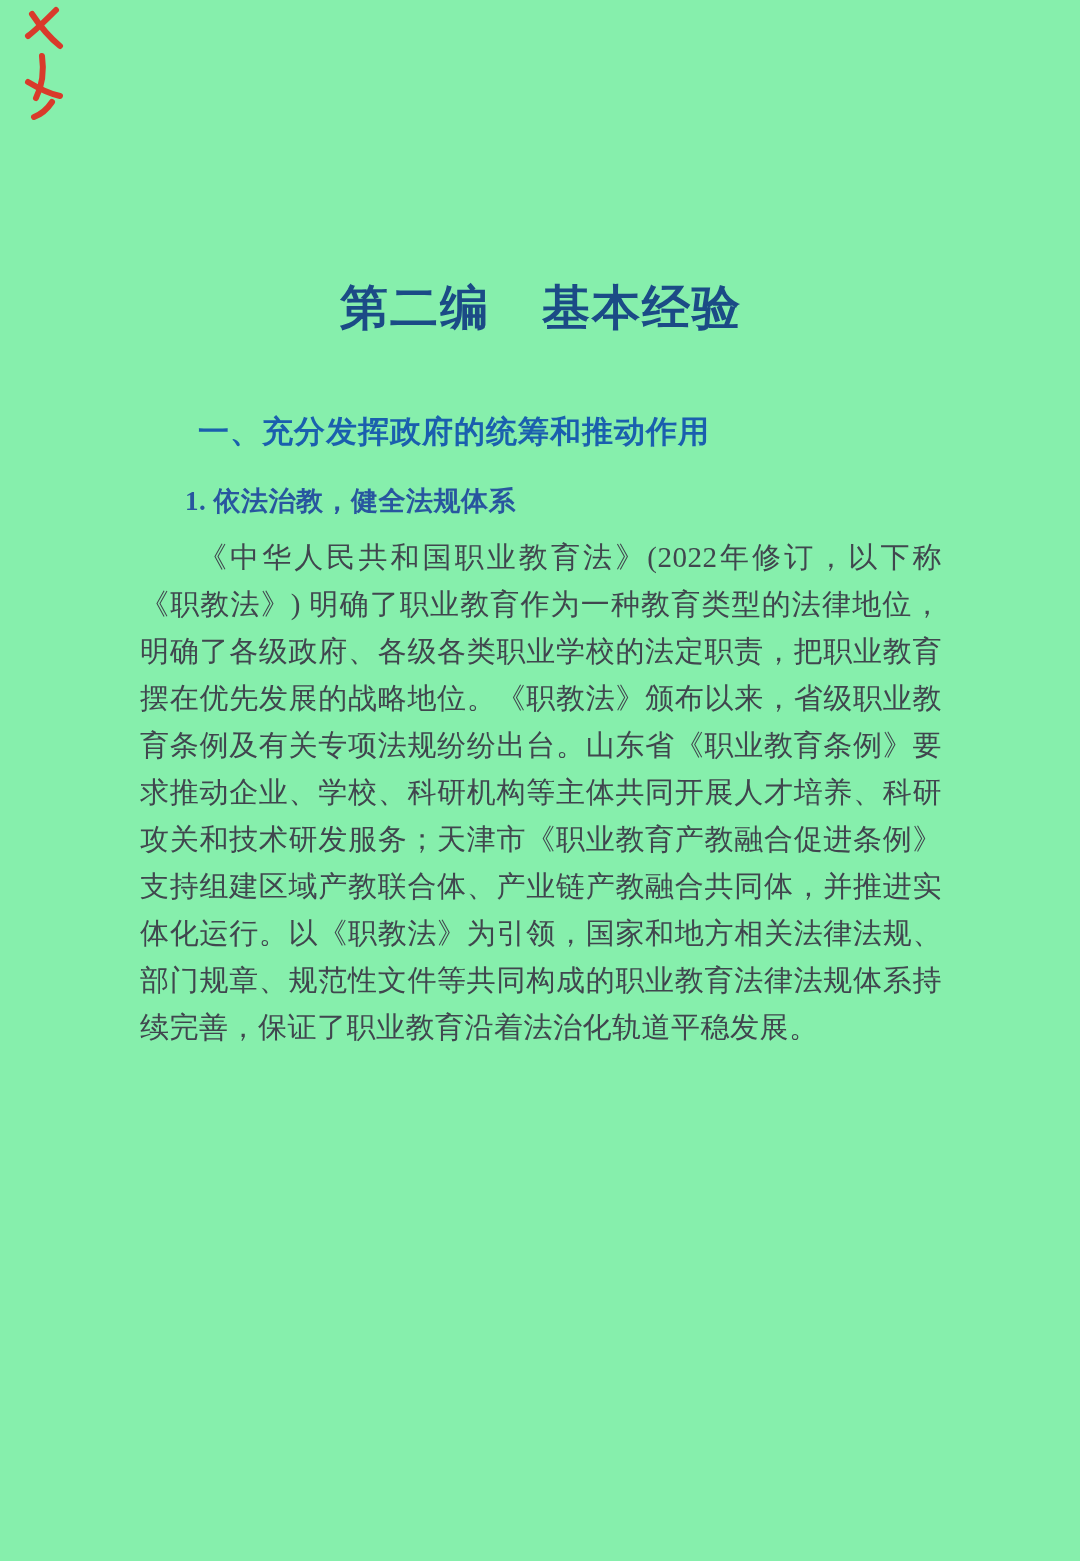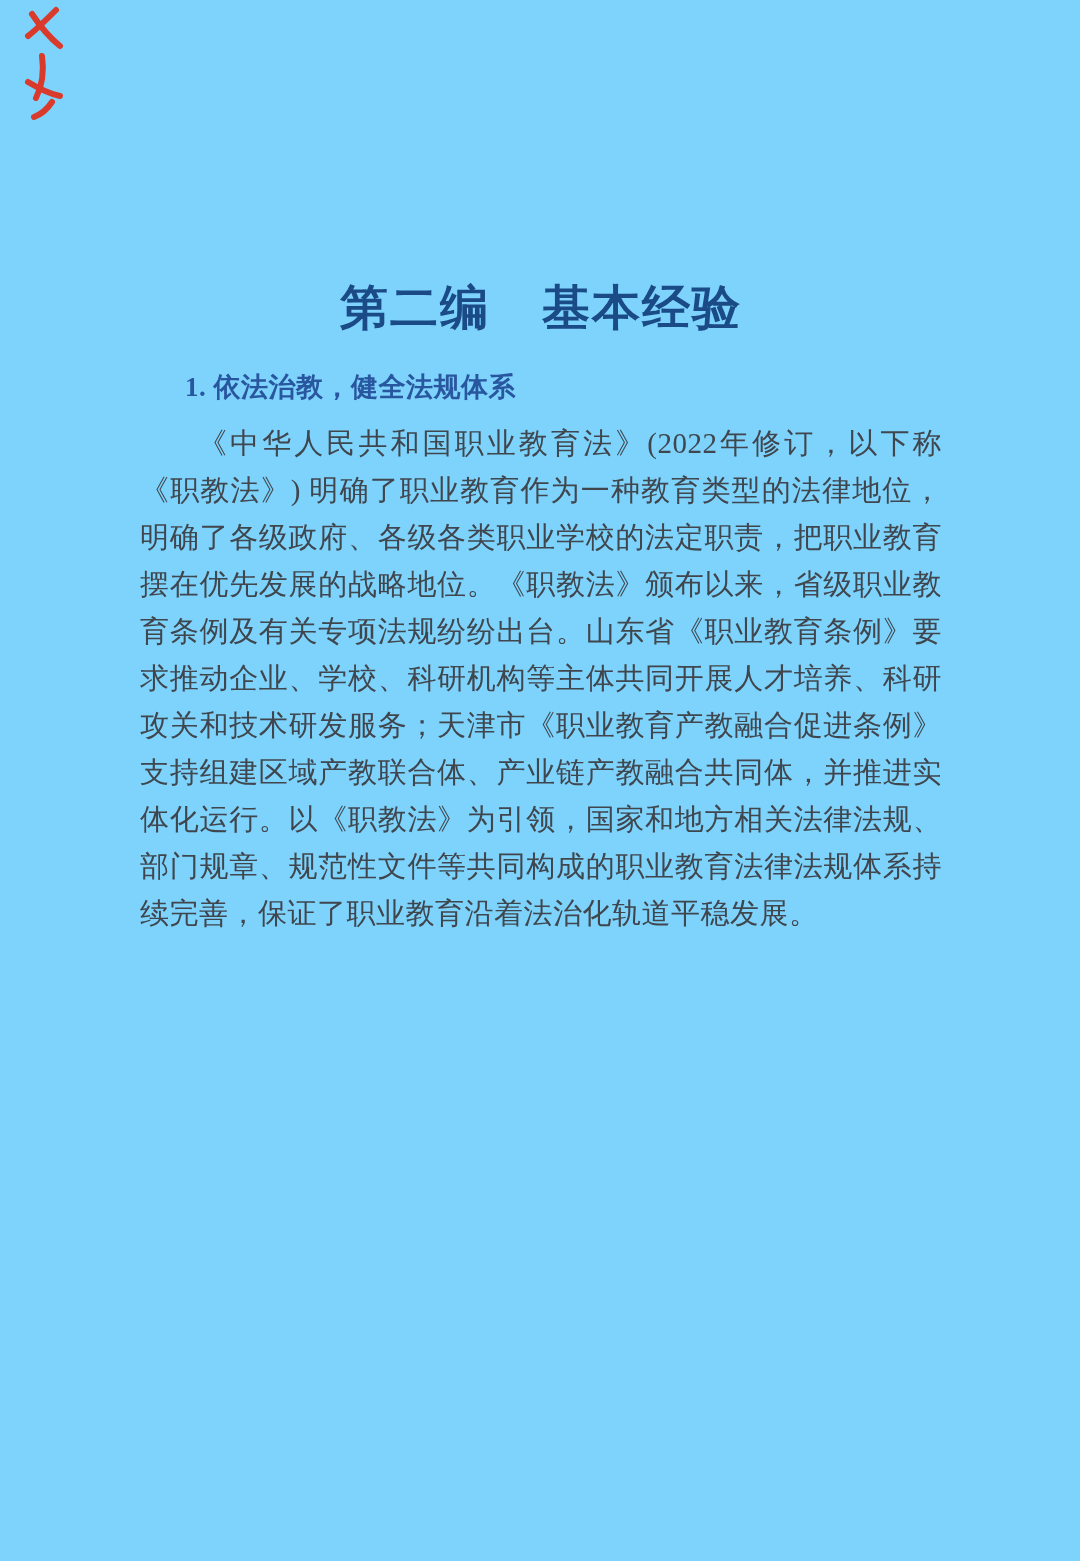--- a/index.html
+++ b/index.html
@@ -4,21 +4,21 @@
 <style>
   html, body {
     margin: 0;
     padding: 0;
     background: #ffffff;
   }
   .page {
     position: relative;
     width: 1080px;
     height: 1561px;
-    background: #7dd3fc;
+    background: #86efac;
     overflow: hidden;
     font-family: "Liberation Serif", "DejaVu Serif", serif;
   }
   .content {
     position: absolute;
     left: 140px;
     right: 138px;
     top: 0;
   }
   .part-title {
@@ -100,20 +100,21 @@
     </g>
   </svg>
 
   <div class="content">
 
     <div class="part-title">
       <span>第二编</span><span class="gap"></span><span>基本经验</span>
     </div>
 
 
+    <div class="section-heading">一、充分发挥政府的统筹和推动作用</div>
 
 
     <div class="sub-heading sub-heading-1">1. 依法治教，健全法规体系</div>
 
     <p class="body-para sub-para">《中华人民共和国职业教育法》(2022年修订，以下称《职教法》) 明确了职业教育作为一种教育类型的法律地位，明确了各级政府、各级各类职业学校的法定职责，把职业教育摆在优先发展的战略地位。《职教法》颁布以来，省级职业教育条例及有关专项法规纷纷出台。山东省《职业教育条例》要求推动企业、学校、科研机构等主体共同开展人才培养、科研攻关和技术研发服务；天津市《职业教育产教融合促进条例》支持组建区域产教联合体、产业链产教融合共同体，并推进实体化运行。以《职教法》为引领，国家和地方相关法律法规、部门规章、规范性文件等共同构成的职业教育法律法规体系持续完善，保证了职业教育沿着法治化轨道平稳发展。</p>
 
   </div>
 </div>
 
 </body></html>

